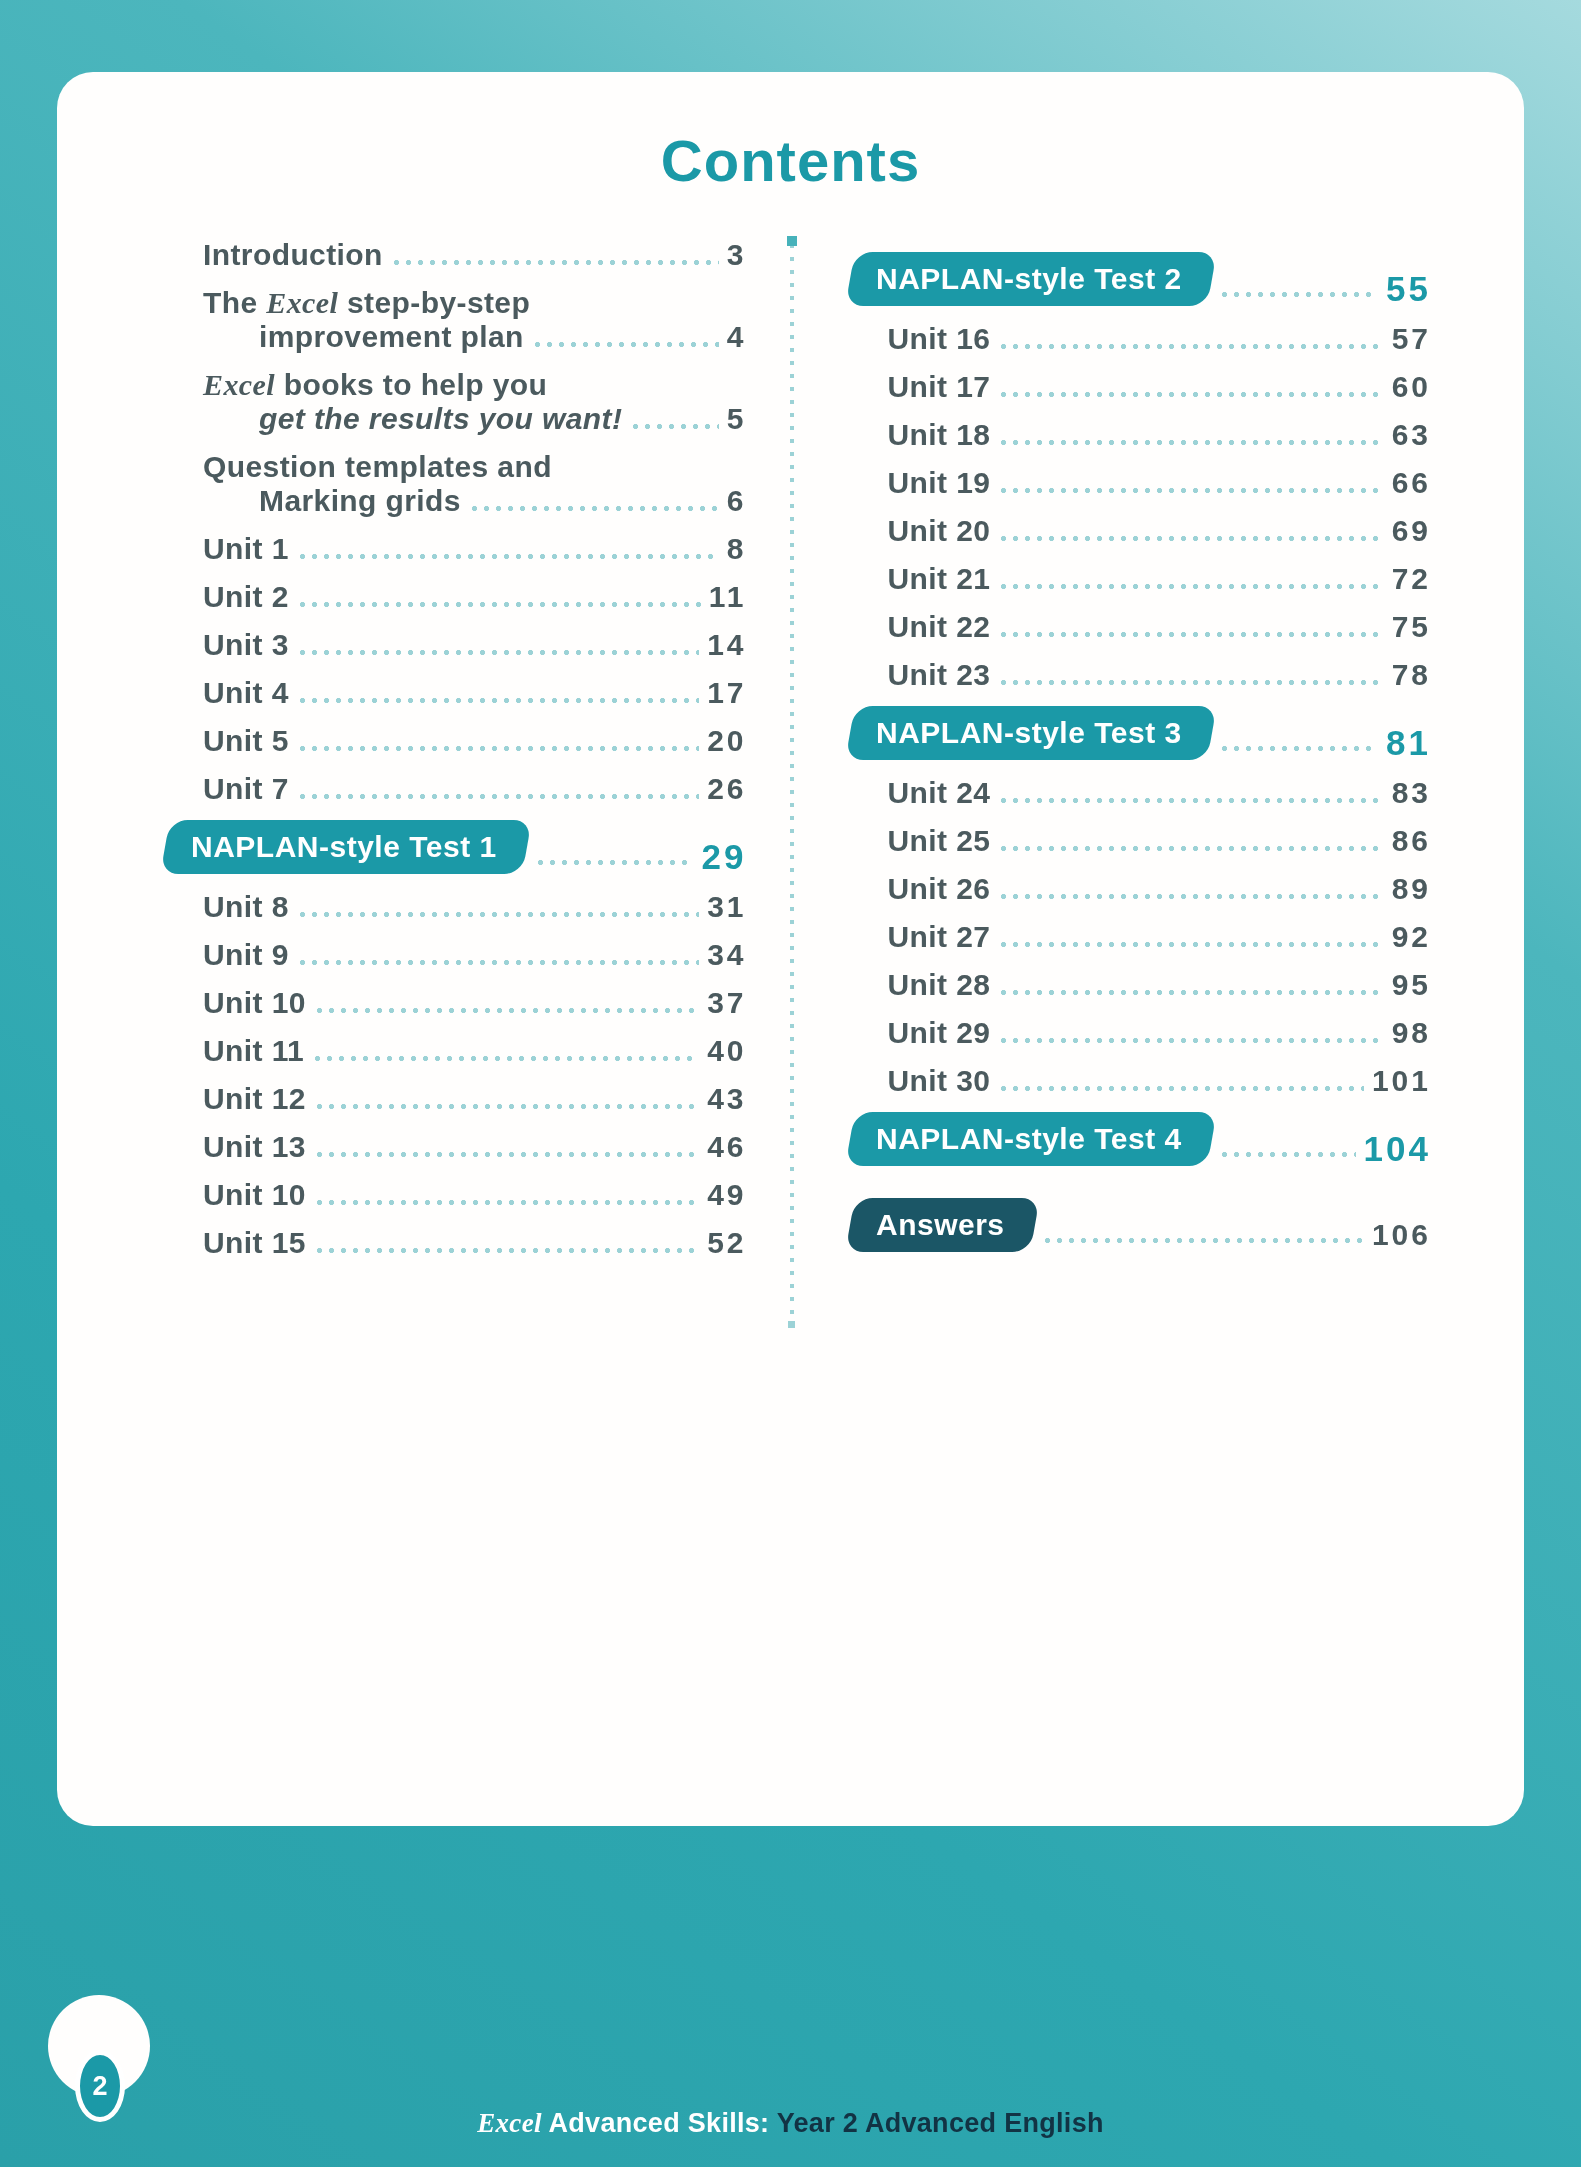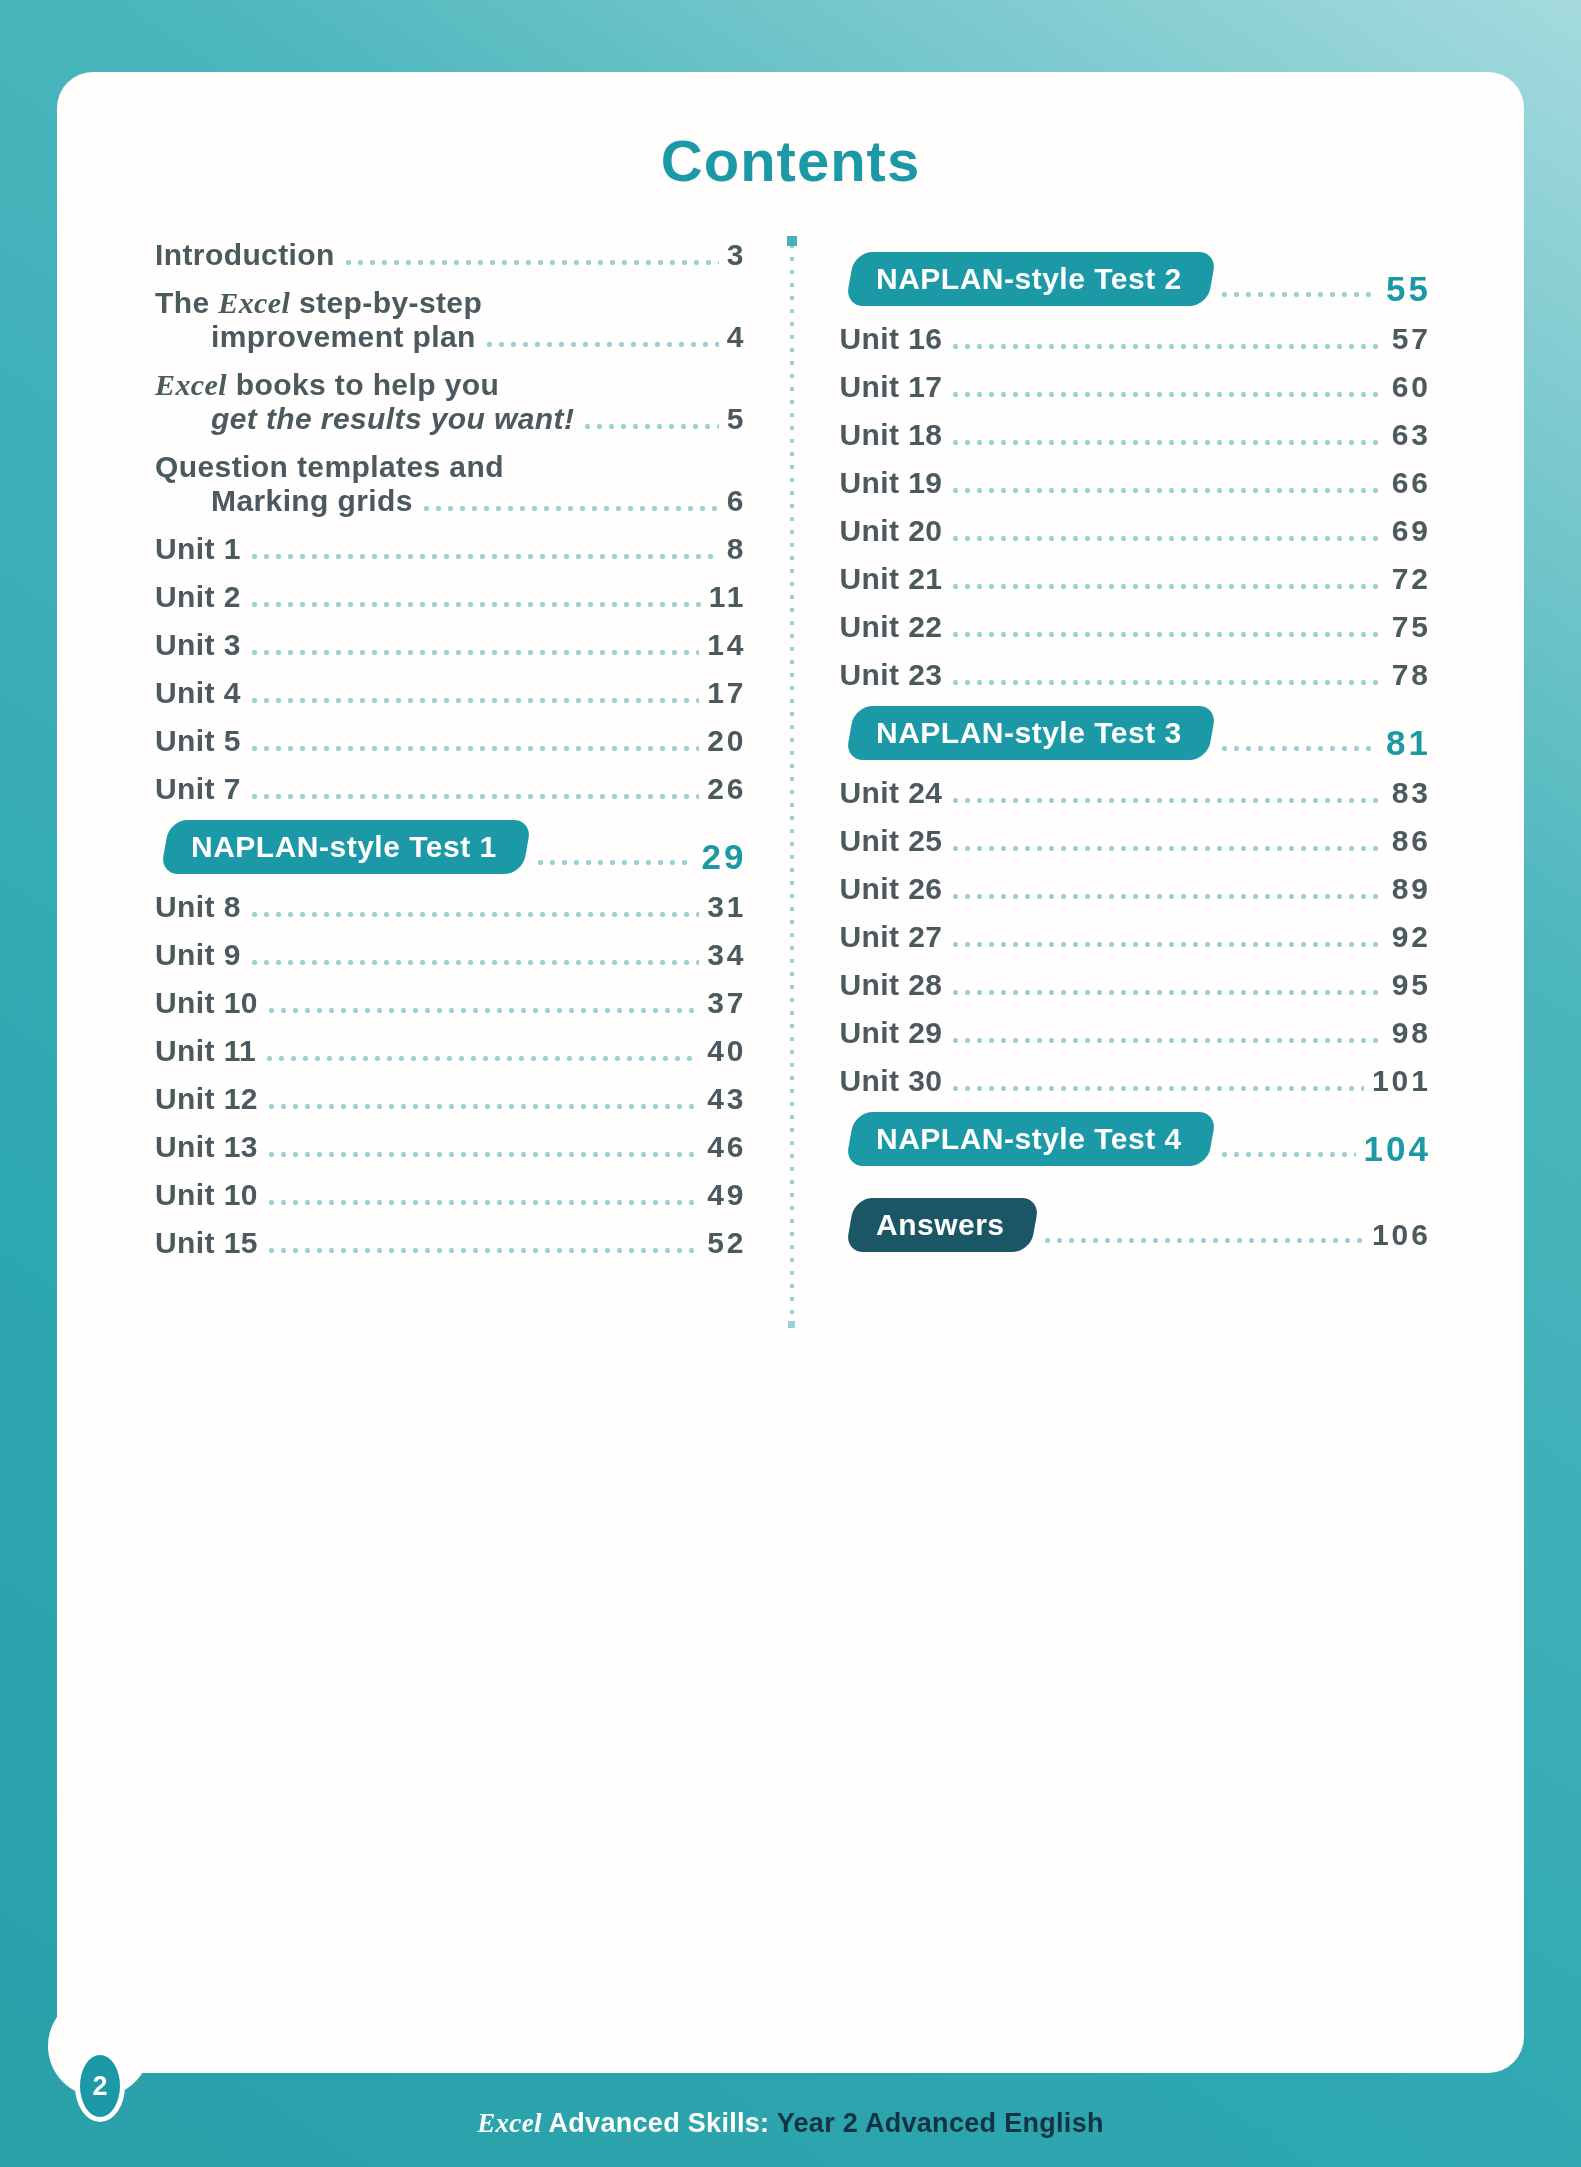--- a/index.html
+++ b/index.html
@@ -7,40 +7,40 @@
     width:1581px;height:2167px;position:relative;overflow:hidden;
     font-family:"Liberation Sans",sans-serif;
     background:linear-gradient(215deg,var(--bg-light) 0%,var(--bg-mid) 30%,var(--bg-deep) 70%,var(--bg-deep2) 100%);
   }
   :root{
     --teal:#1b99a7;--dark:#1b5666;--text:#4b5a5e;--dots:#9cd2d6;
     --bg-light:#a5dade;--bg-mid:#4cb6bd;--bg-deep:#2da7b0;--bg-deep2:#2aa0a9;
     --footer-dark:#123344;
   }
   .card{
-    position:absolute;left:57px;top:72px;width:1467px;height:2001px;
+    position:absolute;left:57px;top:72px;width:1467px;height:1754px;
     background:#fffefd;border-radius:36px;z-index:1;
   }
   .title{
     margin:55px 0 0;text-align:center;font-size:58px;font-weight:800;
     color:var(--teal);letter-spacing:1px;
   }
   .columns{display:flex;margin:44px 96px 0 98px;}
   .col{flex:1;min-width:0;}
   .divider{
     width:4px;height:1080px;margin:6px 46px 0 46px;position:relative;flex:0 0 auto;
     background-image:repeating-linear-gradient(to bottom,var(--dots) 0 4px,transparent 4px 13px);
   }
   .divider::before{
     content:"";position:absolute;top:-8px;left:-3px;width:10px;height:10px;background:#47b2ba;
   }
   .divider::after{
     content:"";position:absolute;bottom:-4px;left:-2px;width:7px;height:7px;background:var(--dots);
   }
-  .row{display:flex;align-items:flex-end;}
+  .row{display:flex;align-items:flex-end;margin-left:48px;}
   .text-only{margin-bottom:0;}
   .with-leader{margin-bottom:14px;}
   .indent{padding-left:56px;justify-content:center;}
   .label{
     font-weight:700;color:var(--text);font-size:30px;line-height:34px;
     letter-spacing:.4px;white-space:nowrap;
   }
   .seg-e{font-family:"Liberation Serif",serif;font-style:italic;font-weight:700;}
   .seg-i{font-style:italic;}
   .leader{

